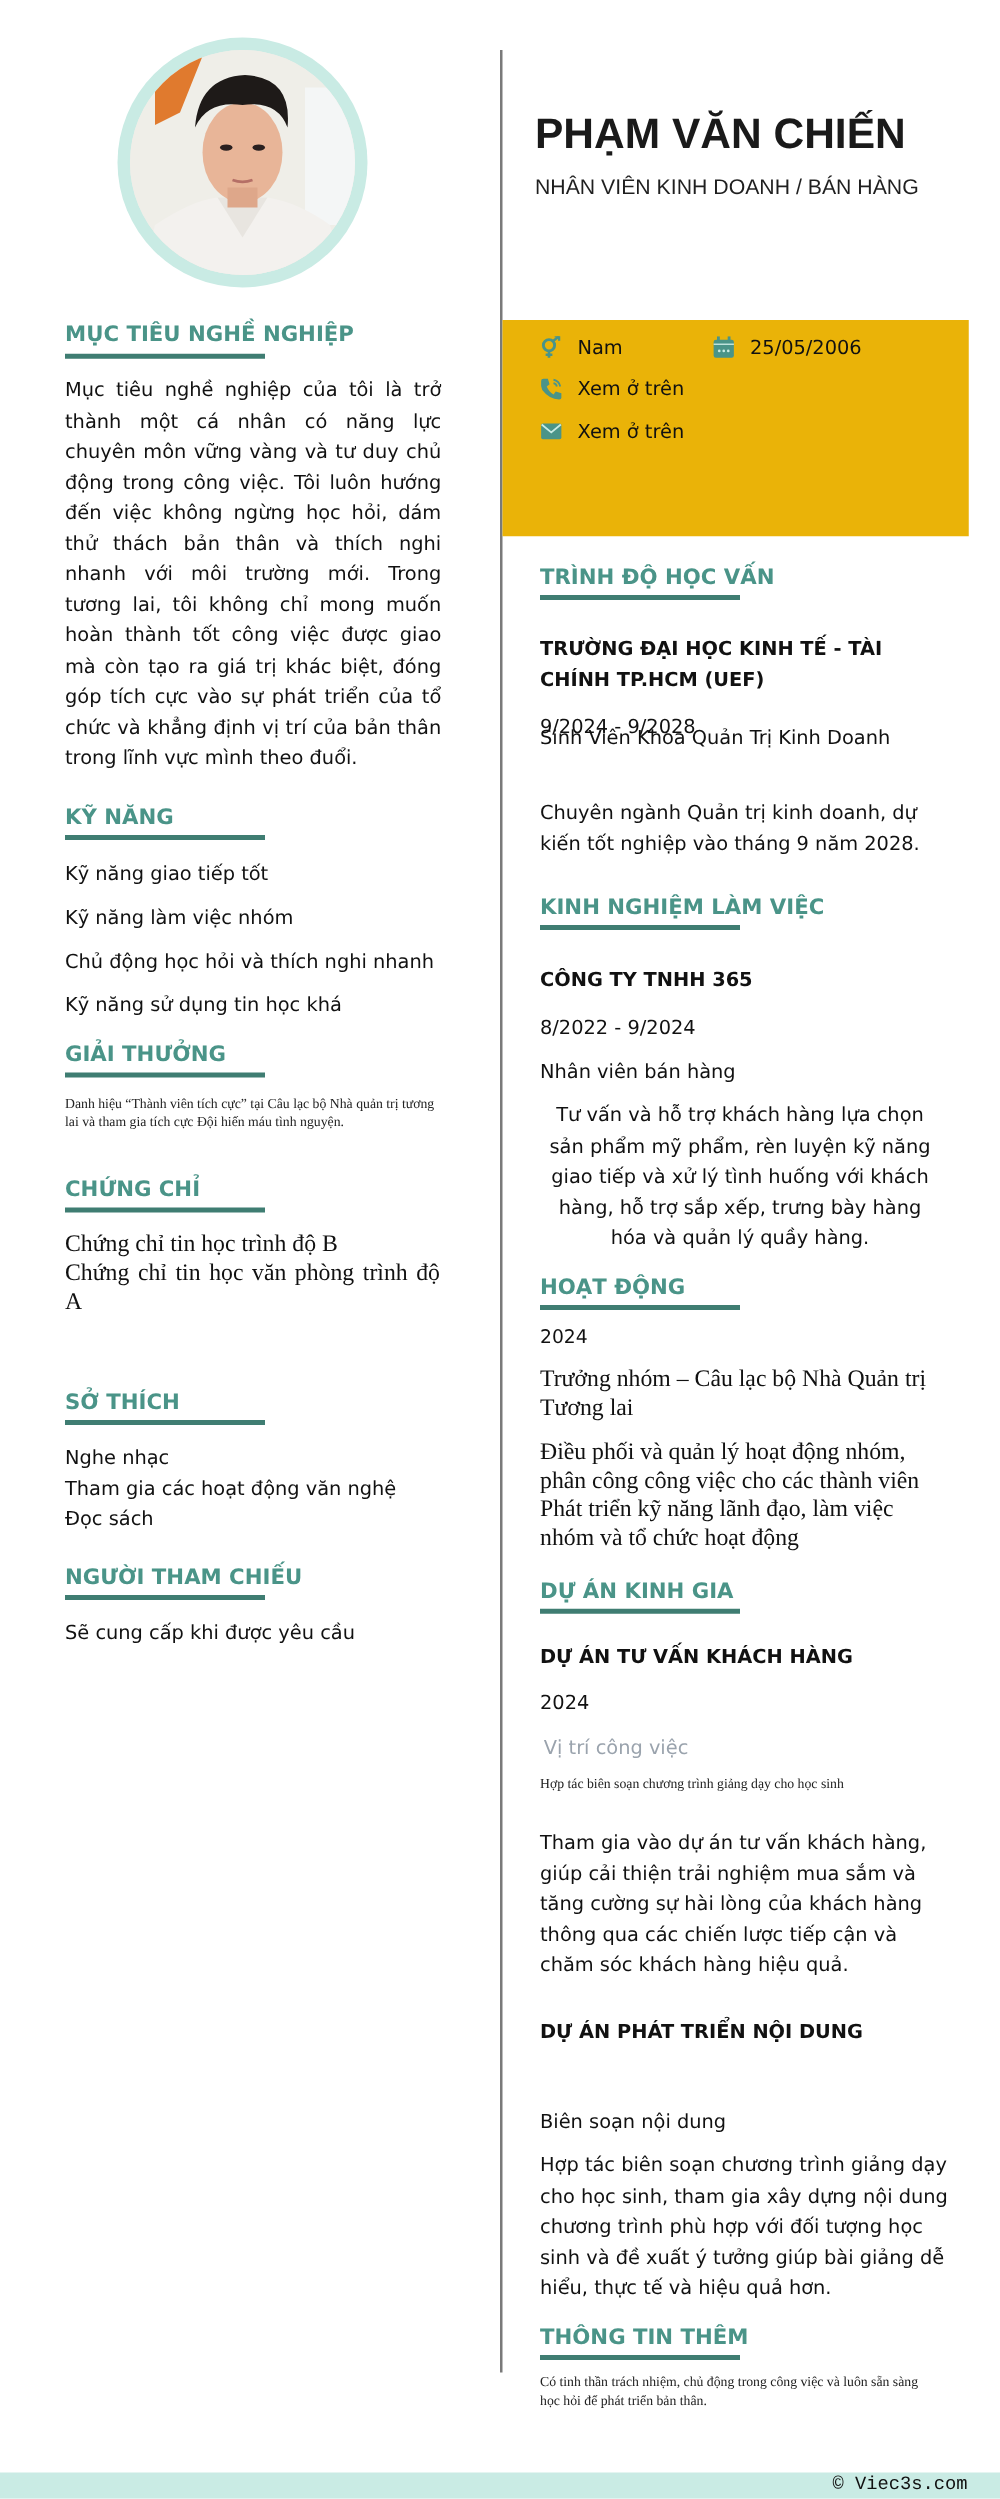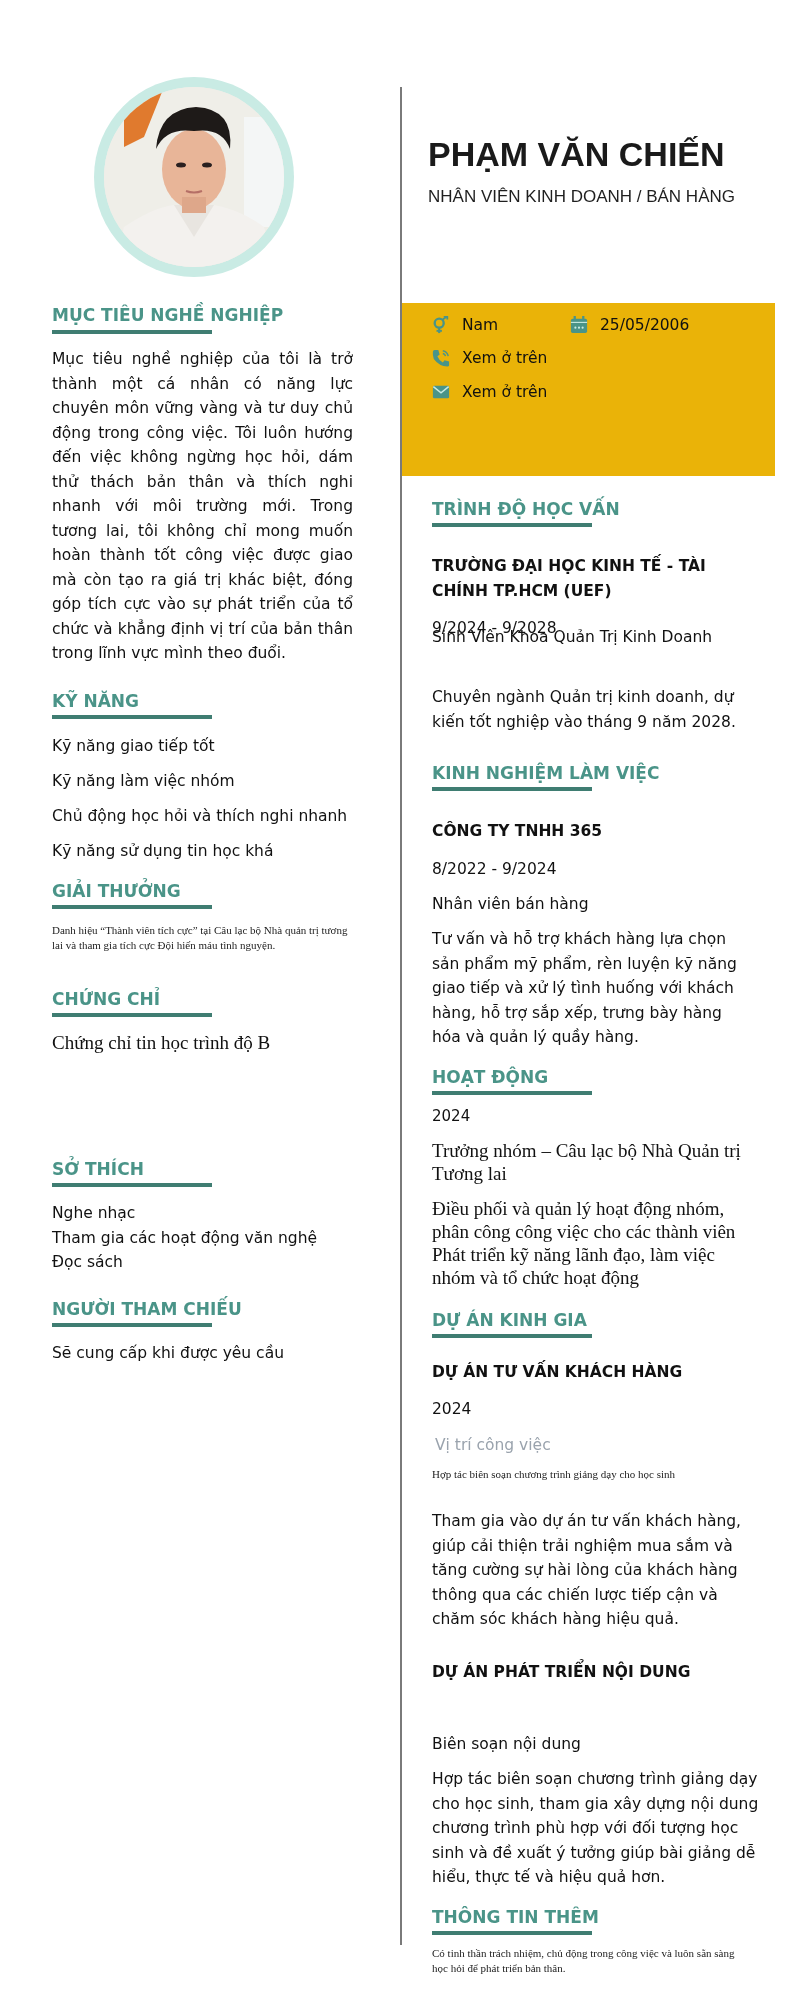--- a/index.html
+++ b/index.html
@@ -1,17 +1,17 @@
 <!DOCTYPE html>
 <html><head>
 <meta charset="utf-8">
 <style>
   html, body { margin:0; padding:0; background:#ffffff; }
   body { width:800px; height:1999px; position:relative; overflow:hidden; font-family:"Liberation Sans", sans-serif; color:#1a1a1a; }
-  .abs { position:absolute;margin-top:47px; }
+  .abs { position:absolute; }
   .divider { left:400px; top:40px; width:2px; height:1858px; background:#7a7a7a; }
   .avatar-ring { left:94px; top:30px; width:200px; height:200px; border-radius:50%; background:#c9ebe4; }
   .avatar { left:104px; top:40px; width:180px; height:180px; border-radius:50%; overflow:hidden; background:#efeeea; }
   .sec-title { font-family:"DejaVu Sans", sans-serif; font-weight:bold; font-size:17px; color:#4a9488; letter-spacing:0; white-space:nowrap; }
   .sec-line { height:4px; width:160px; background:#3f7d72; }
   .body-text { font-family:"DejaVu Sans", sans-serif; font-size:15.5px; line-height:24.5px; color:#111; }
   .serif { font-family:"Liberation Serif", serif; }
   .justify { text-align:justify; }
   .name { left:428px; top:88px; font-family:"Liberation Sans", sans-serif; font-weight:bold; font-size:34px; color:#1a1a1a; white-space:nowrap; }
   .subtitle { left:428px; top:140px; font-family:"Liberation Sans", sans-serif; font-size:17px; color:#1f1f1f; white-space:nowrap; }
@@ -100,20 +100,21 @@
 <div class="abs body-text" style="left:52px; top:792px;">Kỹ năng sử dụng tin học khá</div>
 
 <div class="abs sec-title" style="left:52px; top:834px;">GIẢI THƯỞNG</div>
 <div class="abs sec-line" style="left:52px; top:858px;"></div>
 <div class="abs serif" style="left:52px; top:876px; width:305px; font-size:11px; line-height:15px; color:#222;">Danh hiệu “Thành viên tích cực” tại Câu lạc bộ Nhà quản trị tương lai và tham gia tích cực Đội hiến máu tình nguyện.</div>
 
 <div class="abs sec-title" style="left:52px; top:942px;">CHỨNG CHỈ</div>
 <div class="abs sec-line" style="left:52px; top:966px;"></div>
 <div class="abs serif justify" style="left:52px; top:984px; width:300px; font-size:19px; line-height:23px; color:#111;">
   <div>Chứng chỉ tin học trình độ B</div>
+  <div style="text-align:justify; text-align-last:left;">Chứng chỉ tin học văn phòng trình độ A</div>
 </div>
 
 <div class="abs sec-title" style="left:52px; top:1112px;">SỞ THÍCH</div>
 <div class="abs sec-line" style="left:52px; top:1136px;"></div>
 <div class="abs body-text" style="left:52px; top:1154px;">
   <div>Nghe nhạc</div>
   <div>Tham gia các hoạt động văn nghệ</div>
   <div>Đọc sách</div>
 </div>
 
@@ -126,21 +127,21 @@
 <div class="abs bold-title" style="left:432px; top:507px; width:320px;">TRƯỜNG ĐẠI HỌC KINH TẾ - TÀI CHÍNH TP.HCM (UEF)</div>
 <div class="abs body-text" style="left:432px; top:569px;">9/2024 - 9/2028</div>
 <div class="abs body-text" style="left:432px; top:578px;">Sinh Viên Khoa Quản Trị Kinh Doanh</div>
 <div class="abs body-text" style="left:432px; top:638px; width:310px;">Chuyên ngành Quản trị kinh doanh, dự kiến tốt nghiệp vào tháng 9 năm 2028.</div>
 
 <div class="abs sec-title" style="left:432px; top:716px;">KINH NGHIỆM LÀM VIỆC</div>
 <div class="abs sec-line" style="left:432px; top:740px;"></div>
 <div class="abs bold-title" style="left:432px; top:772px;">CÔNG TY TNHH 365</div>
 <div class="abs body-text" style="left:432px; top:810px;">8/2022 - 9/2024</div>
 <div class="abs body-text" style="left:432px; top:845px;">Nhân viên bán hàng</div>
-<div class="abs body-text" style="left:432px; top:880px; width:320px;">Tư vấn và hỗ trợ khách hàng lựa chọn sản phẩm mỹ phẩm, rèn luyện kỹ năng giao tiếp và xử lý tình huống với khách hàng, hỗ trợ sắp xếp, trưng bày hàng hóa và quản lý quầy hàng.</div>
+<div class="abs body-text" style="left:432px; top:880px; width:320px;text-align:center;">Tư vấn và hỗ trợ khách hàng lựa chọn sản phẩm mỹ phẩm, rèn luyện kỹ năng giao tiếp và xử lý tình huống với khách hàng, hỗ trợ sắp xếp, trưng bày hàng hóa và quản lý quầy hàng.</div>
 
 <div class="abs sec-title" style="left:432px; top:1020px;">HOẠT ĐỘNG</div>
 <div class="abs sec-line" style="left:432px; top:1044px;"></div>
 <div class="abs" style="left:432px; top:1060px; font-family:'DejaVu Sans', sans-serif; font-size:15px; color:#111;">2024</div>
 <div class="abs serif" style="left:432px; top:1092px; width:320px; font-size:19px; line-height:23px; color:#111;">Trưởng nhóm – Câu lạc bộ Nhà Quản trị Tương lai</div>
 <div class="abs serif" style="left:432px; top:1150px; width:325px; font-size:19px; line-height:23px; color:#111;">
   <div>Điều phối và quản lý hoạt động nhóm, phân công công việc cho các thành viên</div>
   <div>Phát triển kỹ năng lãnh đạo, làm việc nhóm và tổ chức hoạt động</div>
 </div>
 

